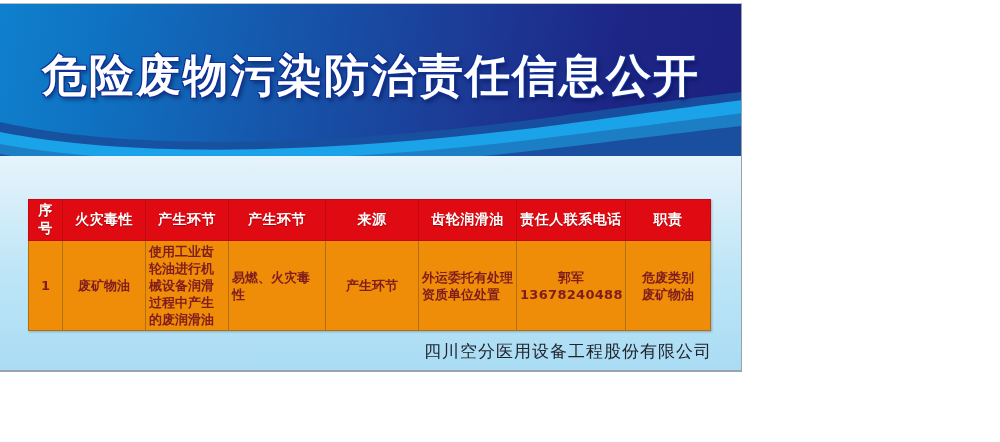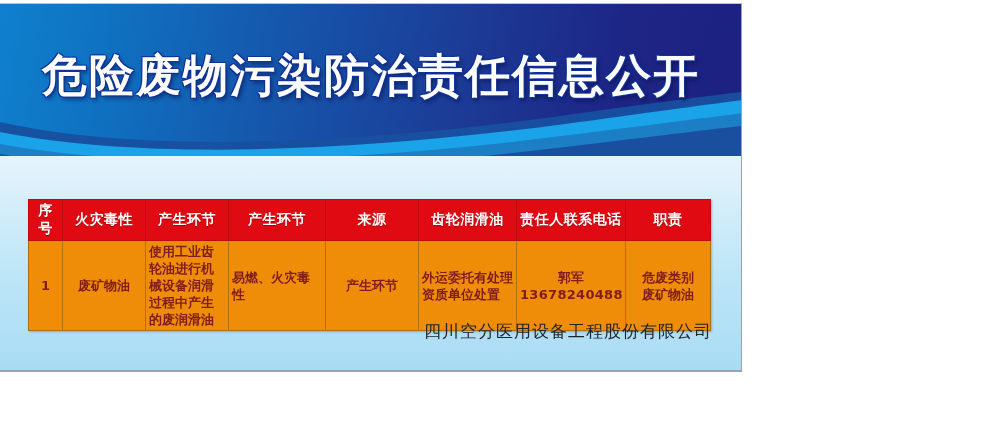--- a/index.html
+++ b/index.html
@@ -143,21 +143,21 @@
   col.w4 { width: 97px;  }
   col.w5 { width: 93px;  }
   col.w6 { width: 98px;  }
   col.w7 { width: 109px; }
   col.w8 { width: 85px;  }
 
   
   .company {
     position: absolute;
     left: 0;
-    top: 316px;
+    top: 336px;
     width: 712px;
     text-align: right;
     font-family: "DejaVu Sans", "Liberation Sans", sans-serif;
     font-size: 17px;
     letter-spacing: 1px;
     color: #20242b;
     font-weight: normal;
   }
 </style>
 </head>

